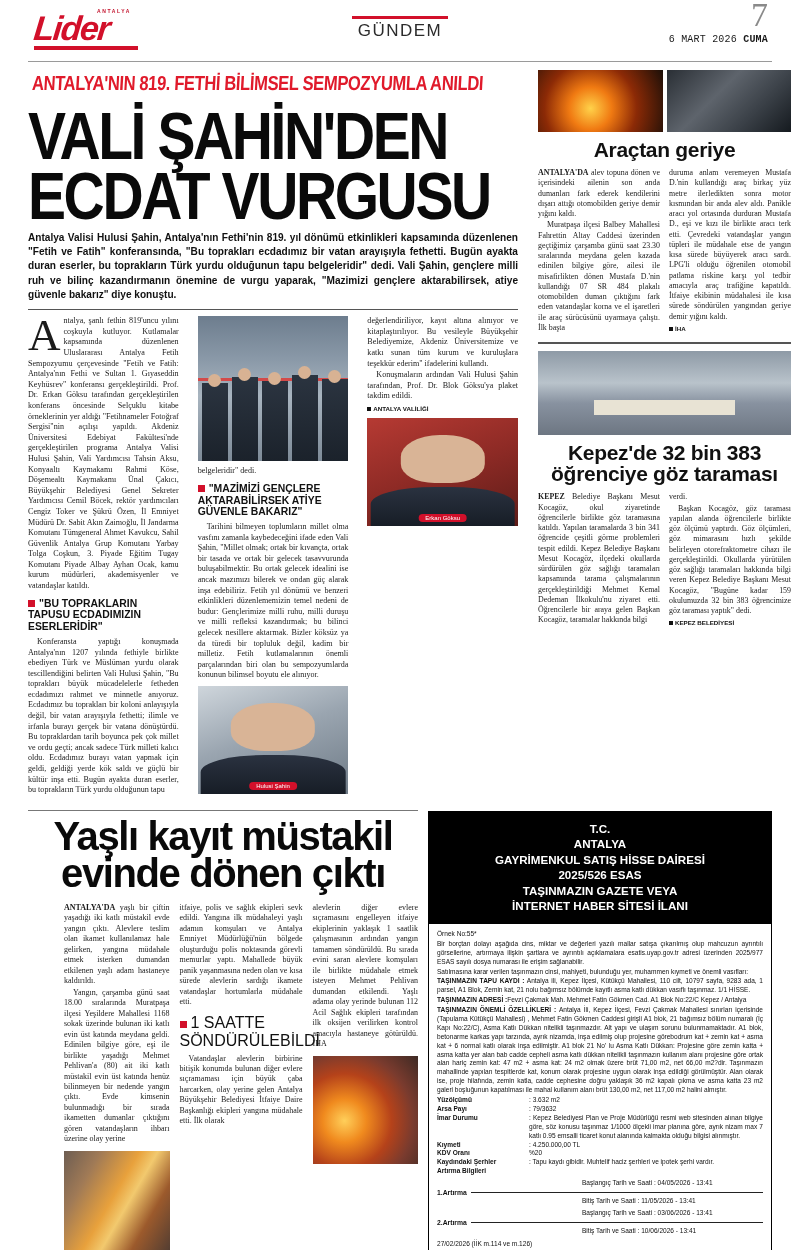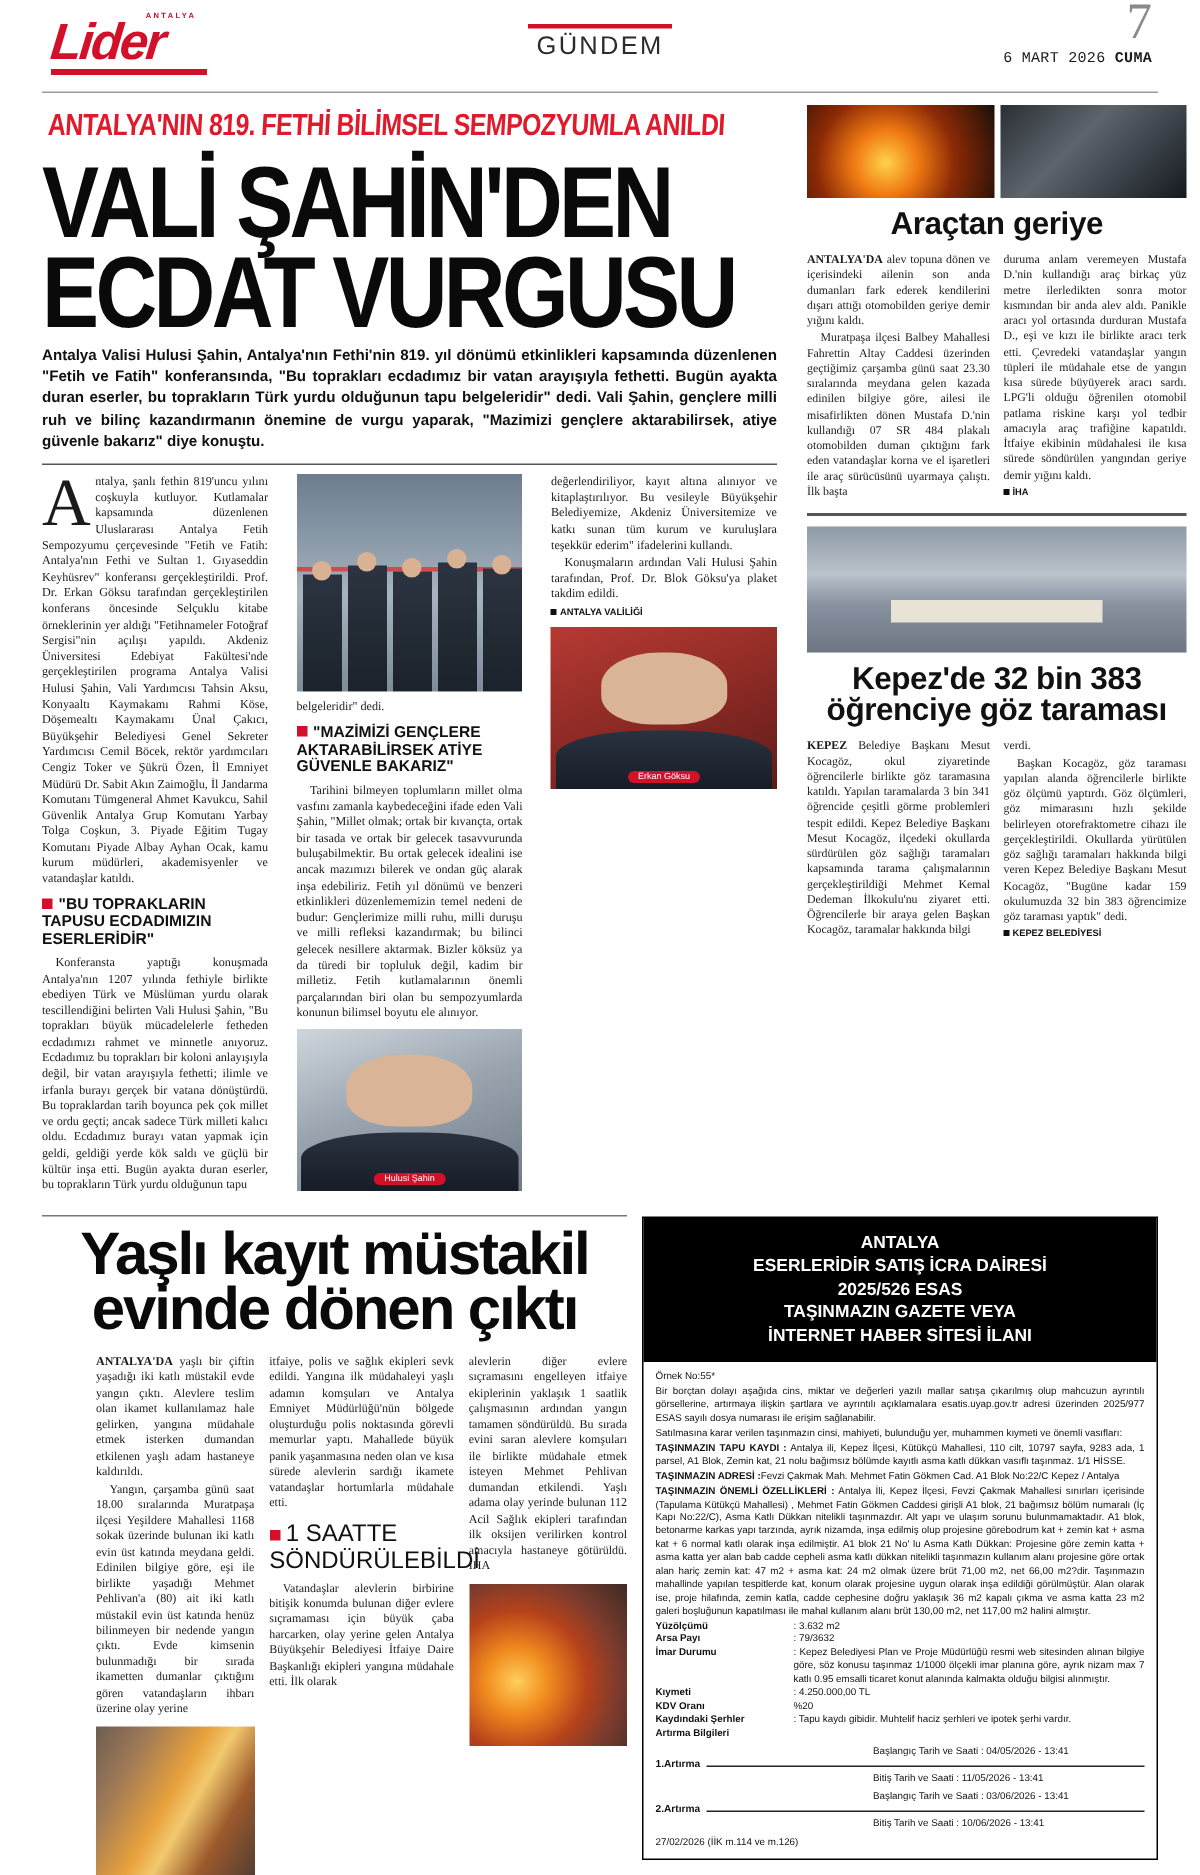--- a/index.html
+++ b/index.html
@@ -425,22 +425,23 @@
             <p class="noind">alevlerin diğer evlere sıçramasını engelleyen itfaiye ekiplerinin yaklaşık 1 saatlik çalışmasının ardından yangın tamamen söndürüldü. Bu sırada evini saran alevlere komşuları ile birlikte müdahale etmek isteyen Mehmet Pehlivan dumandan etkilendi. Yaşlı adama olay yerinde bulunan 112 Acil Sağlık ekipleri tarafından ilk oksijen verilirken kontrol amacıyla hastaneye götürüldü. İHA</p>
           </div>
           <div class="img-housefire2"></div>
         </div>
       </div>
     </div>
 
     <div style="width:354px">
       <div class="legal">
         <div class="legal-head">
+          <div>T.C.</div>
           <div>ANTALYA</div>
-          <div>ESERLERİDİR SATIŞ İCRA DAİRESİ</div>
+          <div>GAYRİMENKUL SATIŞ HİSSE DAİRESİ</div>
           <div>2025/526 ESAS</div>
           <div>TAŞINMAZIN GAZETE VEYA</div>
           <div>İNTERNET HABER SİTESİ İLANI</div>
         </div>
 
         <div class="legal-body">
           <p>Örnek No:55*</p>
           <p>Bir borçtan dolayı aşağıda cins, miktar ve değerleri yazılı mallar satışa çıkarılmış olup mahcuzun ayrıntılı görsellerine, artırmaya ilişkin şartlara ve ayrıntılı açıklamalara esatis.uyap.gov.tr adresi üzerinden 2025/977 ESAS sayılı dosya numarası ile erişim sağlanabilir.</p>
           <p>Satılmasına karar verilen taşınmazın cinsi, mahiyeti, bulunduğu yer, muhammen kıymeti ve önemli vasıfları:</p>
           <p><b>TAŞINMAZIN TAPU KAYDI :</b><span> Antalya ili, Kepez İlçesi, Kütükçü Mahallesi, 110 cilt, 10797 sayfa, 9283 ada, 1 parsel, A1 Blok, Zemin kat, 21 nolu bağımsız bölümde kayıtlı asma katlı dükkan vasıflı taşınmaz. 1/1 HİSSE.</span></p>

